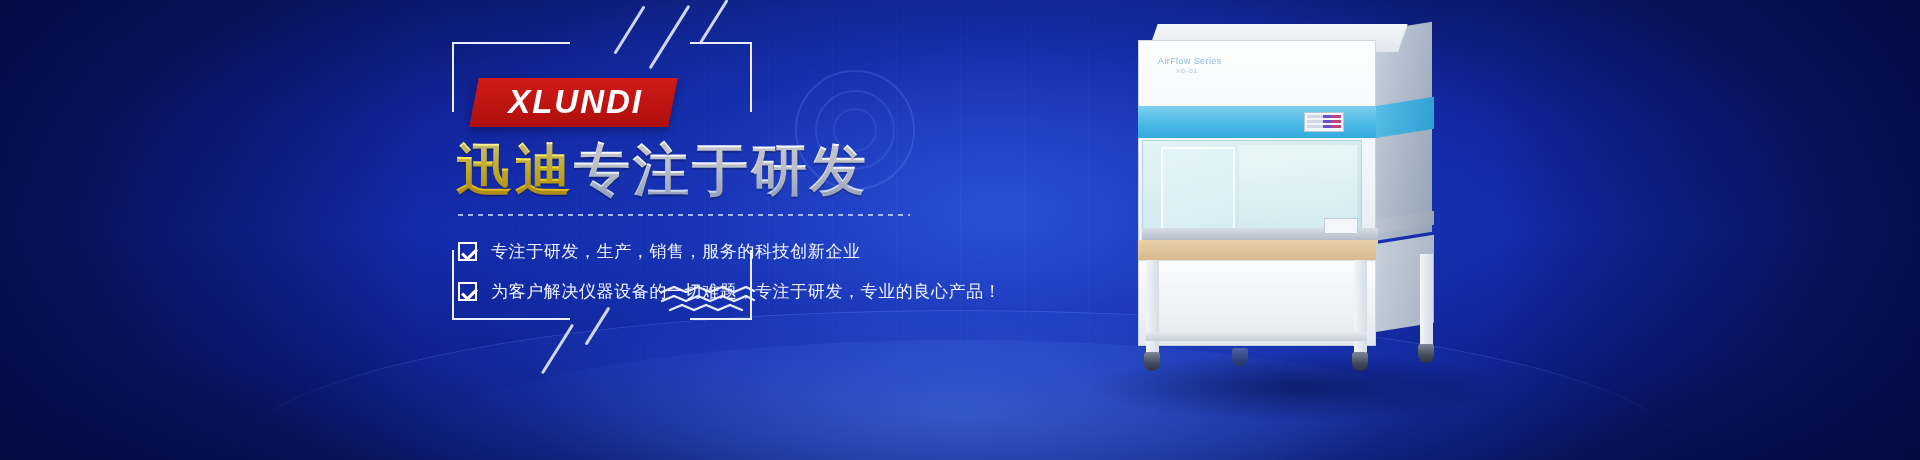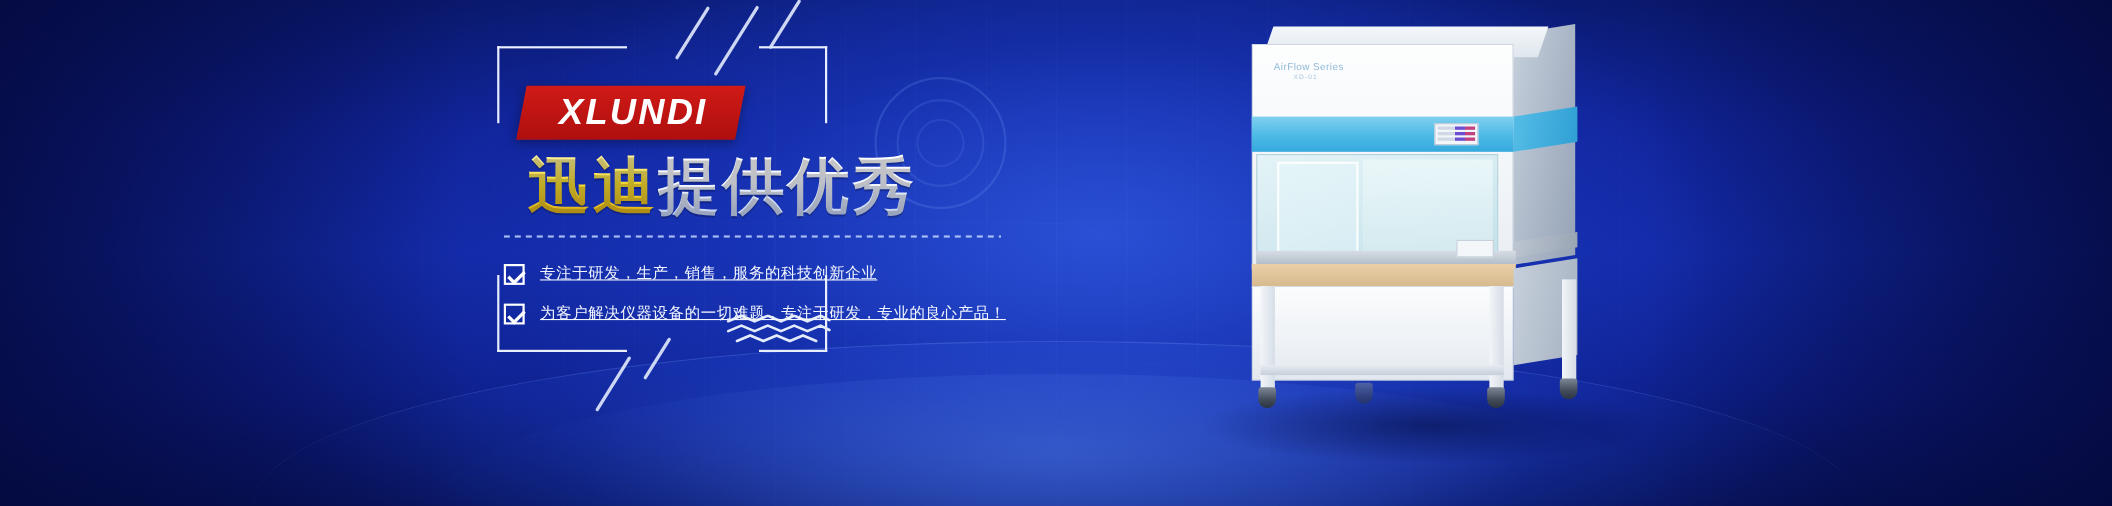--- a/index.html
+++ b/index.html
@@ -73,40 +73,39 @@
     margin-top:14px;margin-left:4px;
     font-size:56px;font-weight:bold;line-height:1.05;letter-spacing:3px;
     white-space:nowrap;
     font-family:"DejaVu Sans","Liberation Sans",sans-serif;
   }
   .title .gold{
     color:#f6e04a;
     background:linear-gradient(180deg,#fff7b0 0%,#f8dc2e 48%,#d8a616 100%);
     -webkit-background-clip:text;background-clip:text;-webkit-text-fill-color:transparent;
     text-shadow:0 2px 0 rgba(0,0,0,0.22);
-    margin-left:24px;
   }
   .title .white{
     color:#ffffff;
     background:linear-gradient(180deg,#ffffff 0%,#f2f6ff 45%,#b9c9ef 100%);
     -webkit-background-clip:text;background-clip:text;-webkit-text-fill-color:transparent;
     text-shadow:0 2px 0 rgba(0,0,0,0.22);
   }
   .divider{margin:14px 0 0 6px;width:452px;height:2px;
     background-image:linear-gradient(90deg, rgba(190,210,255,0.85) 0 5px, rgba(0,0,0,0) 5px 10px);
     background-size:10px 2px;}
   .bullets{margin-top:24px;margin-left:6px;}
   .bullet{display:flex;align-items:center;margin-bottom:17px;}
   .check{flex:0 0 auto;width:19px;height:19px;margin-right:14px;position:relative;
     border:2px solid #ffffff;}
   .check::after{content:"";position:absolute;left:2px;top:4px;width:12px;height:6px;
     border-left:3px solid #ffffff;border-bottom:3px solid #ffffff;
     transform:rotate(-45deg);}
-  .bullet .btext{color:#f1f5ff;font-size:14px;letter-spacing:.6px;white-space:nowrap;
-    font-family:"DejaVu Sans","Liberation Sans",sans-serif;text-decoration:underline;}
+  .bullet .btext{color:#f1f5ff;font-size:17px;letter-spacing:.6px;white-space:nowrap;
+    font-family:"DejaVu Sans","Liberation Sans",sans-serif;}
   
   .product{position:absolute;left:1128px;top:22px;width:330px;height:400px;}
   .p-shadow{position:absolute;left:-40px;top:330px;width:420px;height:70px;border-radius:50%;
     background:radial-gradient(ellipse at 50% 50%, rgba(3,10,60,0.55) 0%, rgba(3,10,60,0.0) 70%);}
   .cab-side{position:absolute;left:240px;top:10px;width:64px;height:210px;
     background:linear-gradient(100deg,#c9d3df 0%,#aab6c6 60%,#97a4b6 100%);
     transform:skewY(-9deg);transform-origin:left top;}
   .cab-top{position:absolute;left:20px;top:2px;width:250px;height:28px;
     background:linear-gradient(180deg,#f4f7fa 0%,#dfe6ee 100%);
     transform:skewX(-19deg);transform-origin:left bottom;}
@@ -197,21 +196,21 @@
     </svg>
   </div>
 
   <div class="content">
 
     <div class="logo-badge">
       <span class="txt">XLUNDI</span>
     </div>
 
     <div class="title">
-      <span class="gold">迅迪</span><span class="white">提供优秀</span>
+      <span class="gold">迅迪</span><span class="white">专注于研发</span>
     </div>
 
     <div class="divider"></div>
 
     <div class="bullets">
       <div class="bullet">
         <span class="check"></span>
         <span class="btext">专注于研发，生产，销售，服务的科技创新企业</span>
       </div>
       <div class="bullet">

